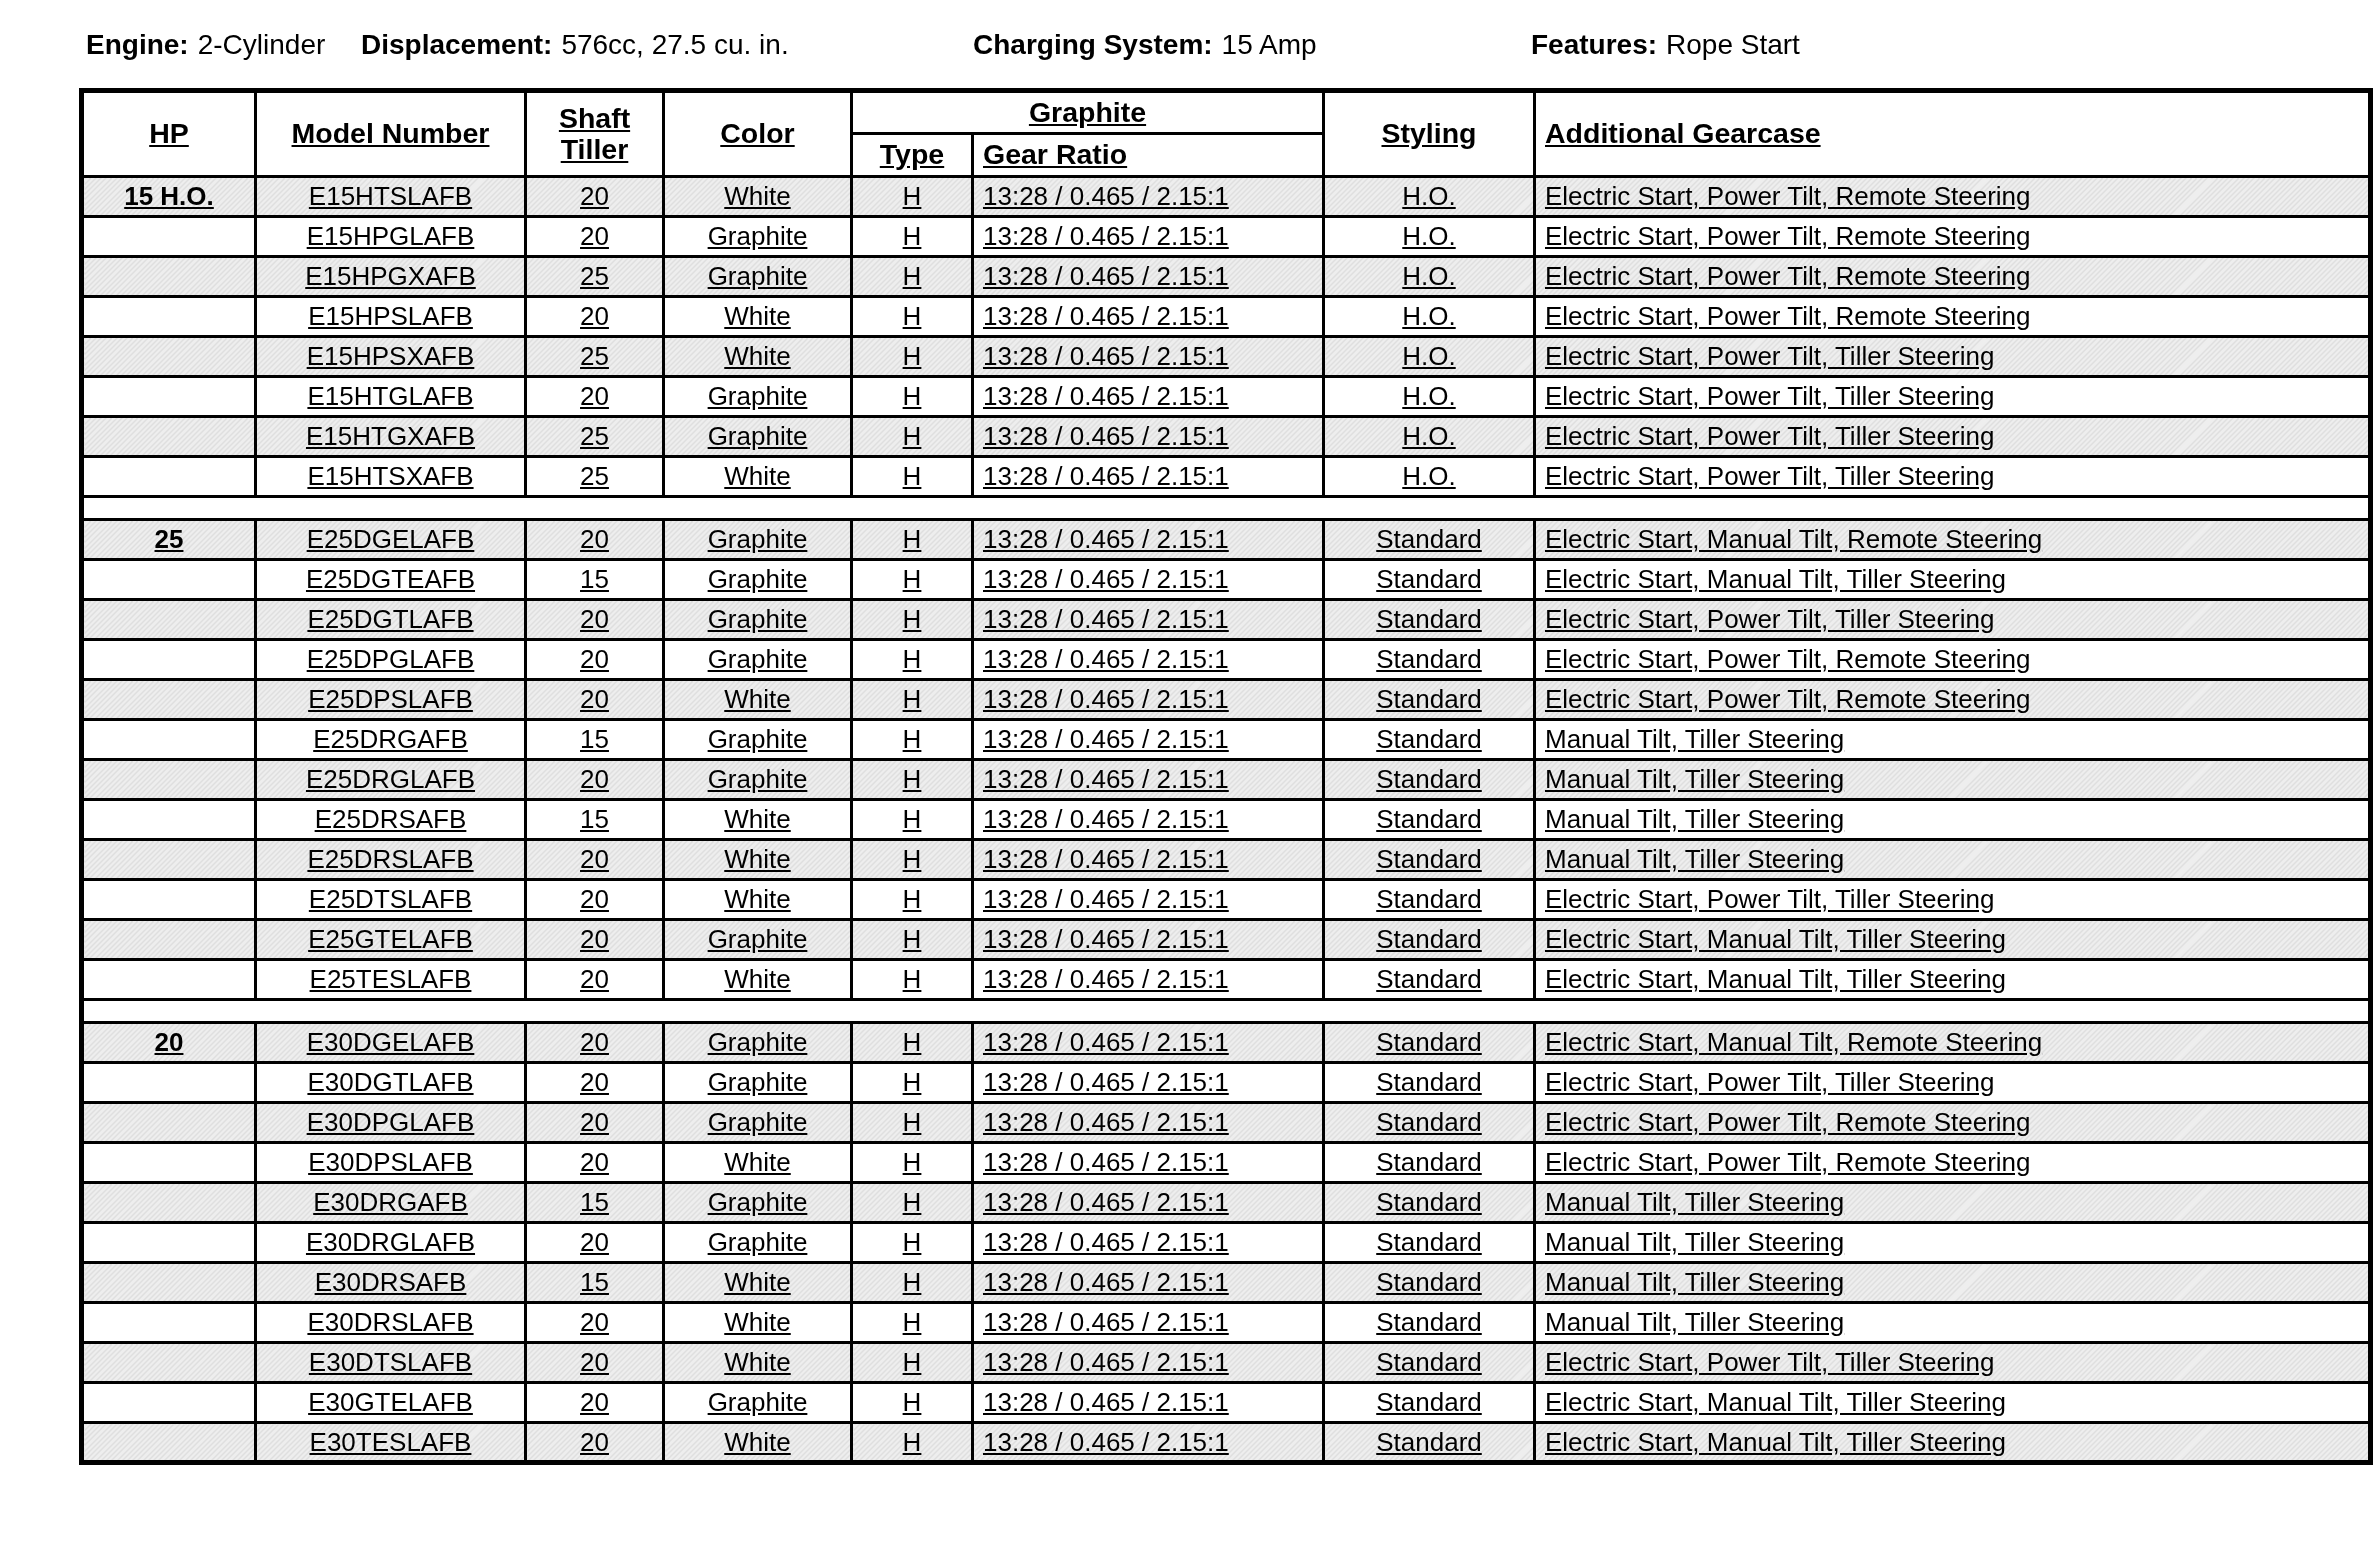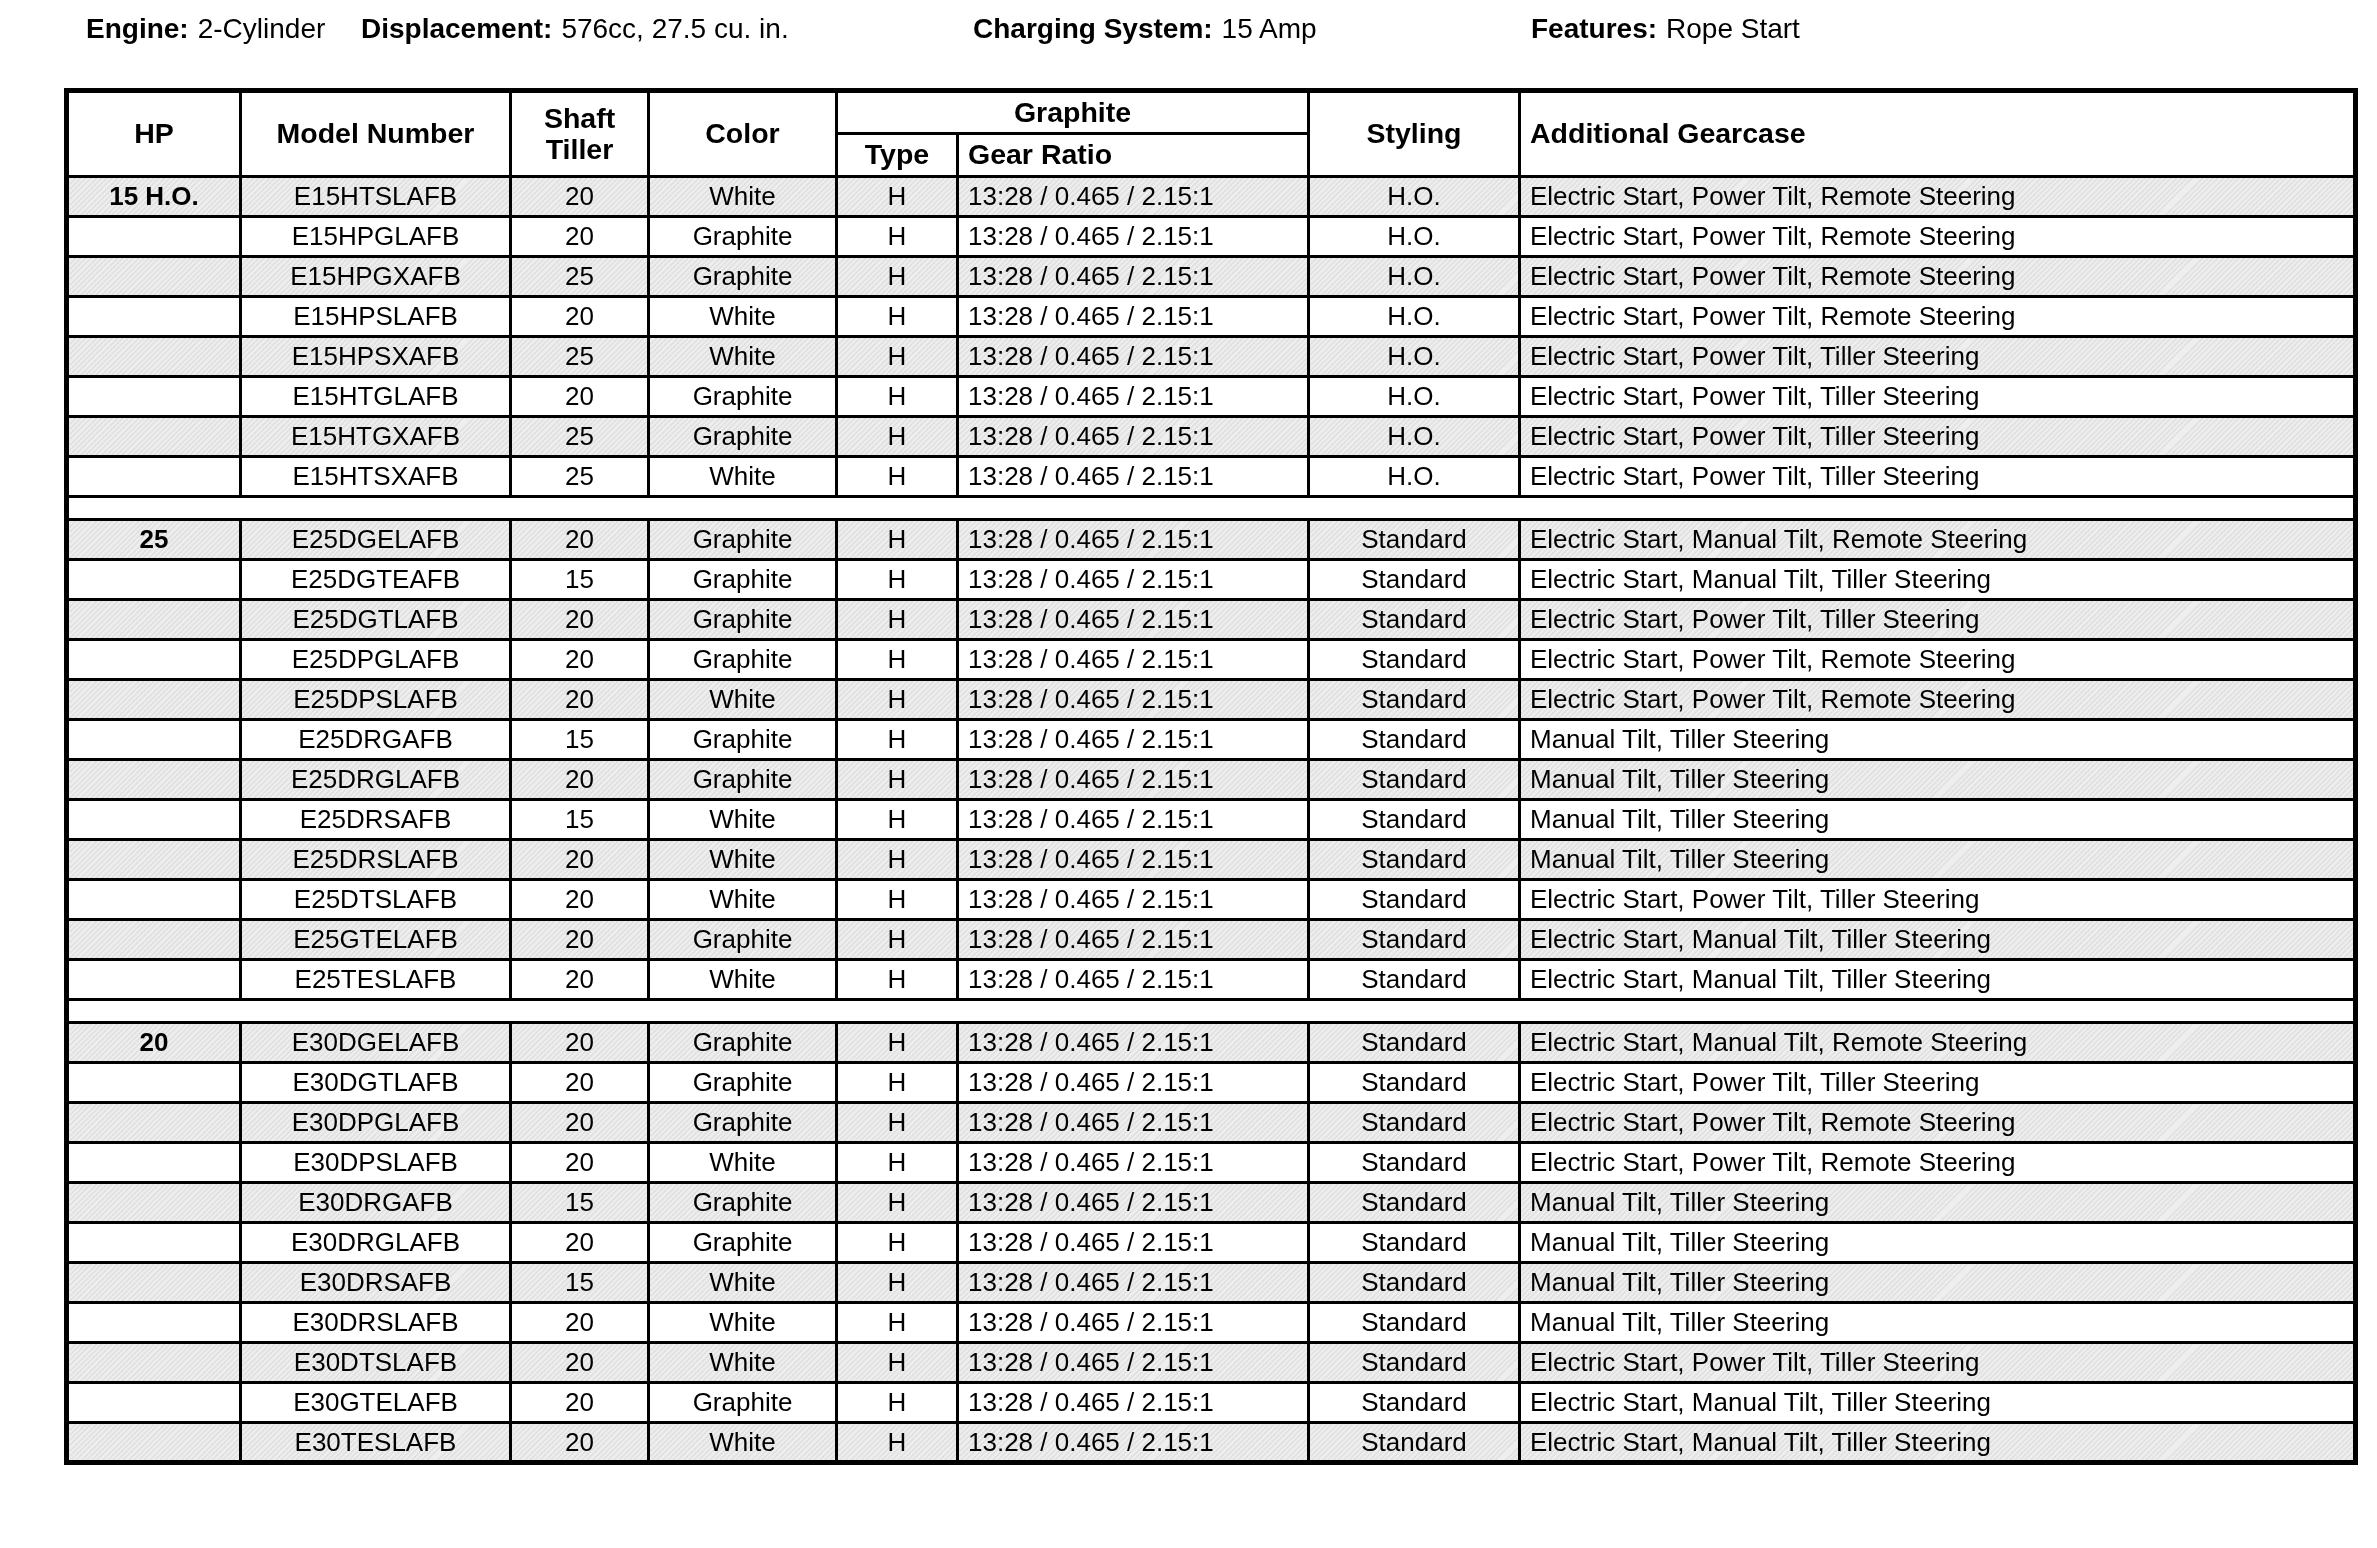--- a/index.html
+++ b/index.html
@@ -18,34 +18,35 @@
   .specs {
     position: absolute;
     top: 12px;
     left: 0;
     width: 100%;
     height: 37px;
     font-size: 28px;
     line-height: 34px;
     white-space: nowrap;
   }
-  .spec { position: absolute; top: 0; text-align: center; }
+  .spec { position: absolute; top: 16px; text-align: center; }
   .spec-label { font-weight: bold; }
   .spec-value { margin-left: 9px; }
 
   
   table.spec-table {
     position: absolute;
-    left: 64px;
+    left: 79px;
     top: 88px;
     width: 2288px;
     border-collapse: collapse;
     table-layout: fixed;
     border: 5.2px solid #000;
     font-size: 26px;
+    text-decoration: underline;
   }
   .spec-table th, .spec-table td {
     border: 3px solid #000;
     border-top-width: 3.7px;
     border-bottom-width: 3.7px;
     text-align: center;
     vertical-align: middle;
     padding: 0 4.5px;
     overflow: hidden;
     white-space: nowrap;

